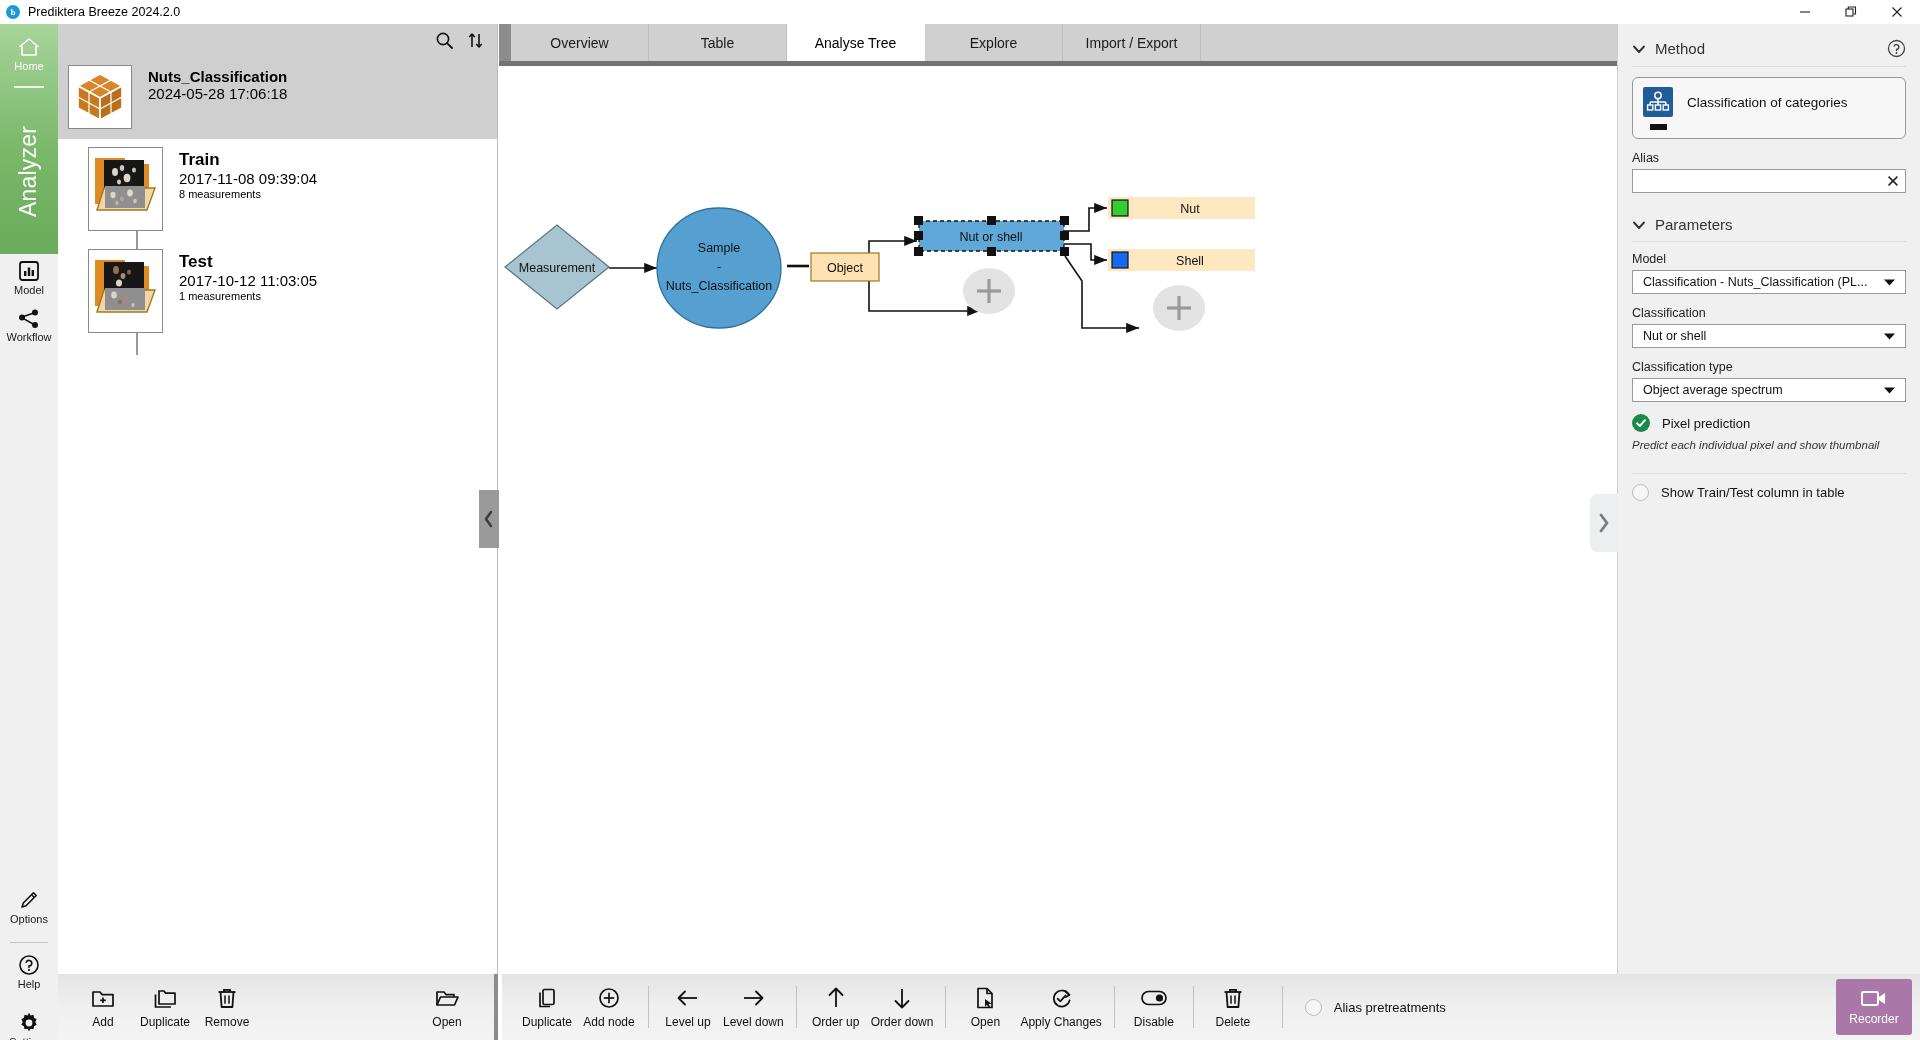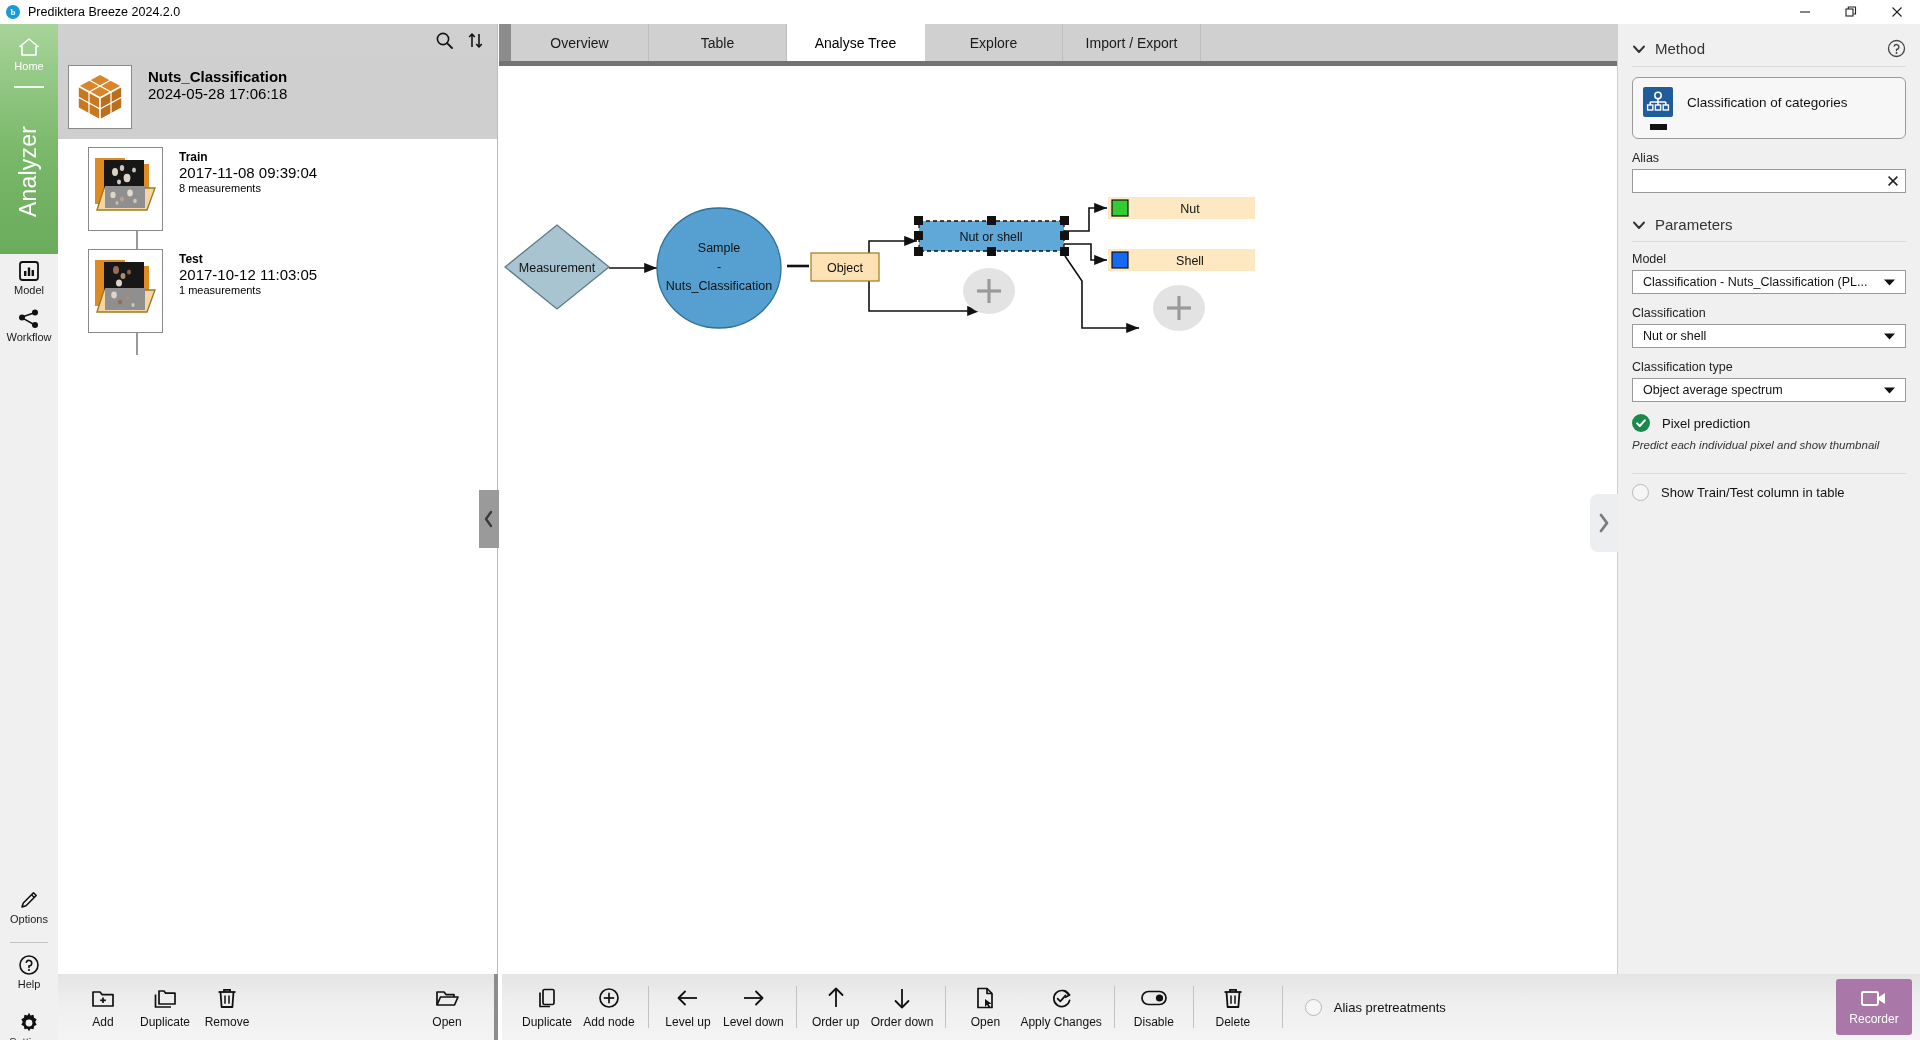--- a/index.html
+++ b/index.html
@@ -87,21 +87,21 @@
   .proj-thumb {
     width: 64px; height: 64px; border: 1px solid #8a8a8a; background: #fff;
     flex: 0 0 auto; position: relative; overflow: hidden;
   }
   .proj-meta { margin-left: 16px; padding-top: 3px; }
   .proj-name { font-size: 15px; font-weight: bold; color: #000; }
   .proj-date { font-size: 15px; color: #000; }
   .proj-count { font-size: 11px; color: #000; margin-top: 1px; }
   .child-row { padding-left: 30px; }
   .child-thumb { width: 75px; height: 84px; }
-  .child-name { font-size: 12px; font-weight: bold; }
+  .child-name { font-size: 17px; font-weight: bold; }
   .tree-lines {
     position: absolute; left: 78px; top: 98px; width: 24px; height: 200px;
     border-left: 2px solid #999;
   }
   .tree-branch {
     position: absolute; left: 0; width: 22px; height: 2px; background: #999;
   }
 
   
   .center {

